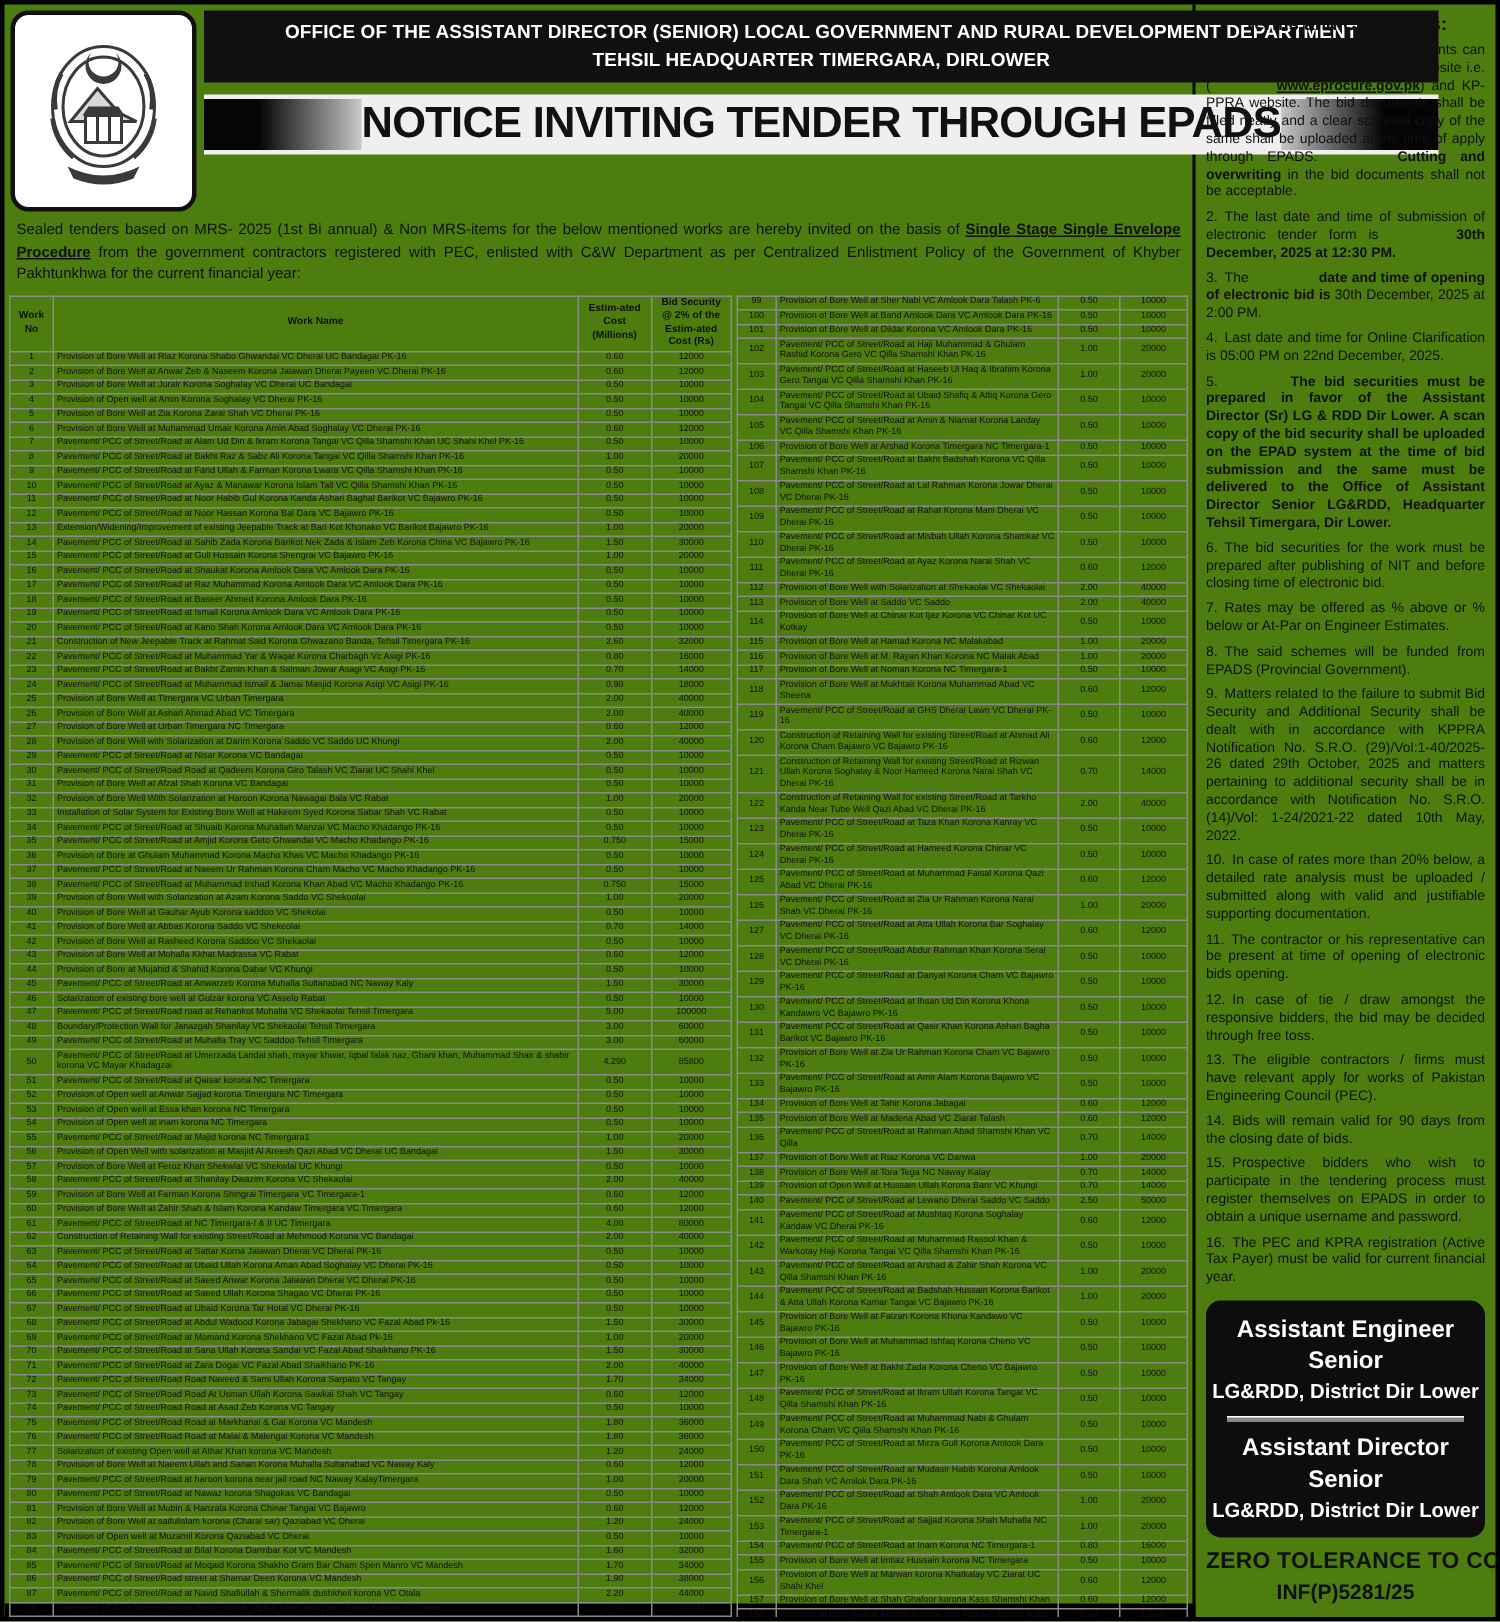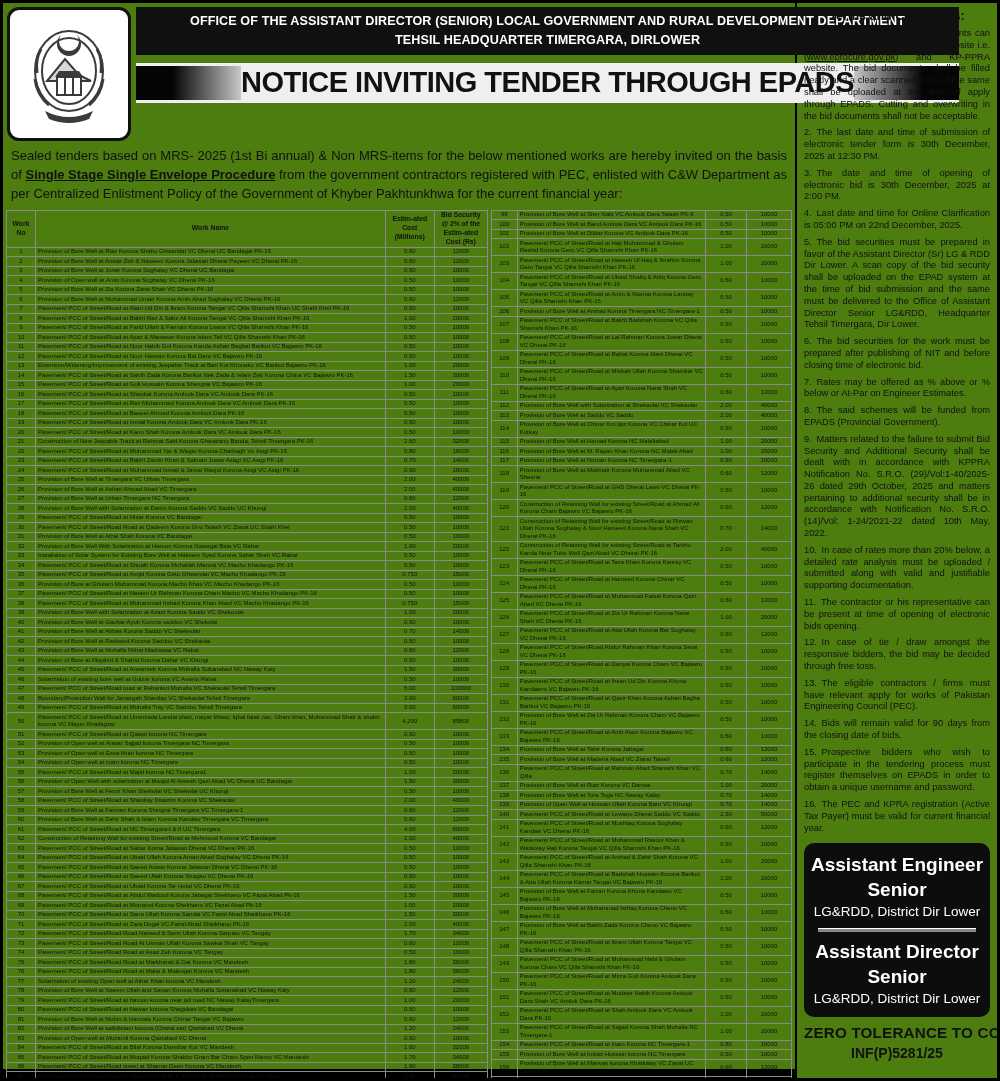--- a/index.html
+++ b/index.html
@@ -9,44 +9,44 @@
   .sidebar{flex:1;box-sizing:border-box;padding:4px 7px 4px 7px;display:flex;flex-direction:column;overflow:hidden;}
   
   .header-row{display:flex;gap:5px;padding:4px 4px 0 4px;}
   .logo-box{width:118px;height:128px;border:3px solid #111;border-radius:12px;display:flex;align-items:center;justify-content:center;flex:none;background:#fff;}
   .header-center{flex:1;display:flex;flex-direction:column;}
   .header-band{background:#101010;color:#fff;text-align:center;font-weight:bold;font-size:12.6px;line-height:1.5;padding:5px 10px;letter-spacing:.1px;}
   .title-bar{display:flex;align-items:center;margin-top:8px;height:40px;background:#efefef;}
   .grad-l{width:105px;height:34px;background:linear-gradient(to right,#050505 35%,#9a9a9a 85%,#c8c8c8);flex:none;}
   .grad-r{width:105px;height:34px;background:linear-gradient(to left,#050505 35%,#9a9a9a 85%,#c8c8c8);flex:none;}
   .big-title{flex:1;text-align:center;font-size:29px;font-weight:bold;letter-spacing:-0.5px;font-stretch:condensed;white-space:nowrap;}
-  .intro{padding:6px 8px 4px 8px;font-size:13px;line-height:1.45;text-align:justify;}
+  .intro{padding:6px 8px 4px 8px;font-size:10px;line-height:1.45;text-align:justify;}
   .intro .b{font-weight:bold;}.u{text-decoration:underline;}
   
   .tables{display:flex;gap:3px;padding:2px 3px 0 3px;align-items:flex-start;}
   table{border-collapse:collapse;table-layout:fixed;}
   .tbl-left{width:483px;}
   .tbl-right{width:302px;}
   td,th{border:0.5px solid #8a8a8a;padding:0.5px 2px;font-size:6px;line-height:1.25;vertical-align:middle;word-wrap:break-word;}
   th{font-size:6.8px;line-height:1.3;font-weight:bold;text-align:center;}
   .c-no{width:24px;text-align:center;}
   .c-cost{width:44px;text-align:center;}
   .c-bid{width:48px;text-align:center;}
   .tbl-right .c-no{width:21px;}
   .tbl-right .c-cost{width:36px;}
   .tbl-right .c-bid{width:40px;}
   
   .terms-title{text-align:center;font-weight:bold;font-size:12.5px;margin:2px 0 5px 0;}
   .term{margin:0 0 5px 0;font-size:9.3px;line-height:1.27;text-align:justify;}
-  .term .b{font-weight:normal;}
+  .term .b{font-weight:bold;margin-left:44px;}
   .term-no{font-weight:normal;}
   .sig-wrap{margin-top:4px;background:#0d0d0d;border-radius:10px;color:#fff;text-align:center;padding:7px 4px;}
   .sig-block{padding:3px 0;}
-  .sig-title{font-weight:bold;font-size:19px;line-height:1.3;}
-  .sig-org{font-weight:normal;font-size:13.5px;line-height:1.3;}
+  .sig-title{font-weight:bold;font-size:16px;line-height:1.3;}
+  .sig-org{font-weight:bold;font-size:13.5px;line-height:1.3;}
   .sig-divider{height:3px;background:#888;margin:5px 10px;border-top:1px solid #fff;}
   .slogan{margin-top:7px;text-align:center;font-weight:bold;font-size:15.2px;letter-spacing:.2px;font-stretch:condensed;white-space:nowrap;}
   .ref{margin-top:4px;text-align:center;font-weight:bold;font-size:14px;}
 </style>
 </head>
 <body>
 
 <div class="page">
   <div class="main">
 

